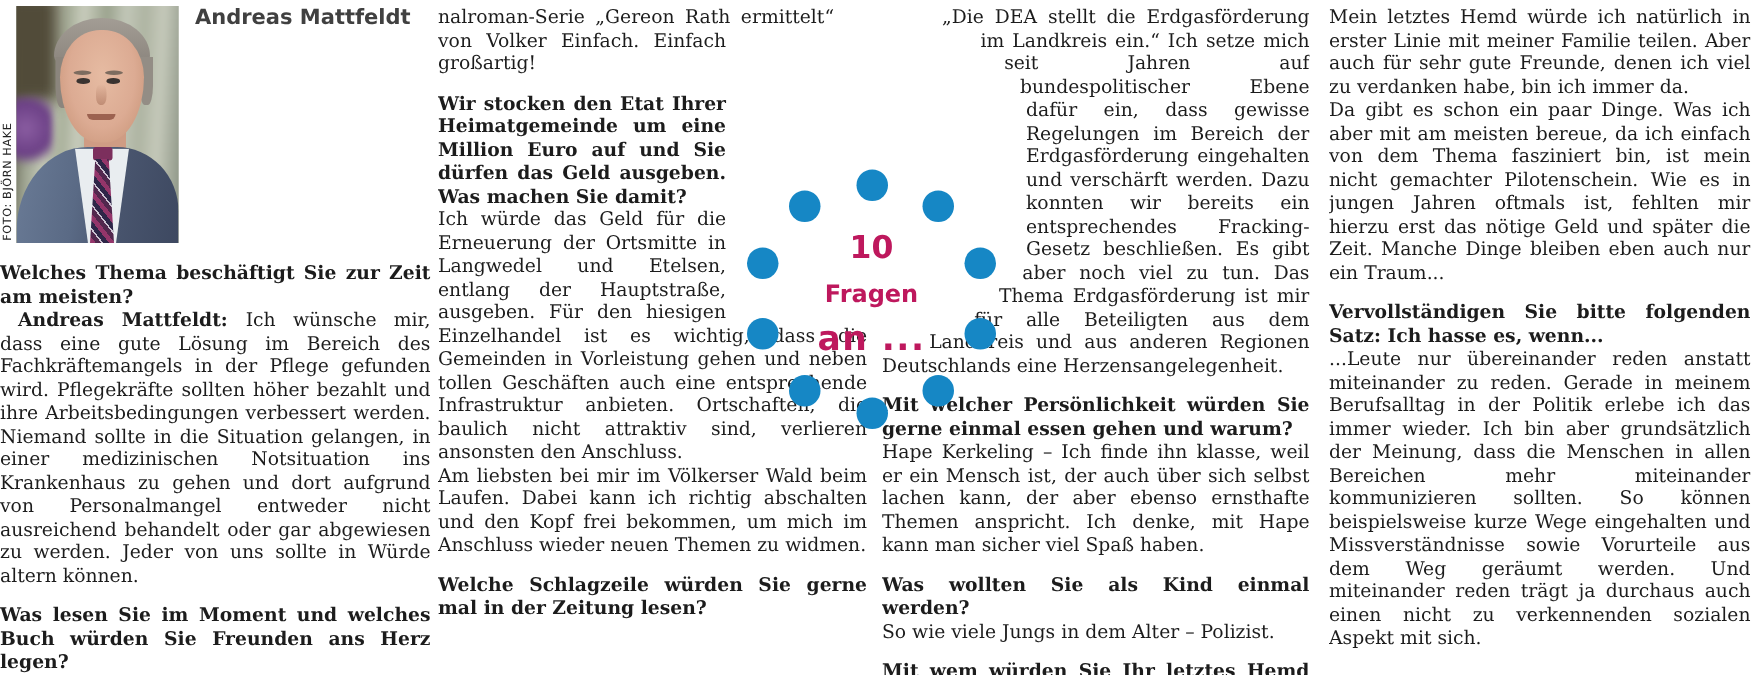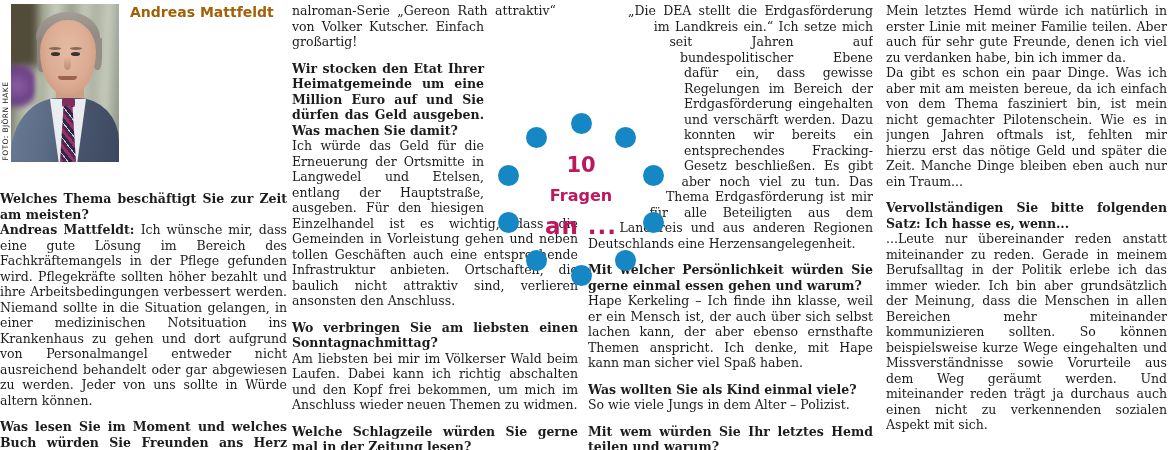--- a/index.html
+++ b/index.html
@@ -7,22 +7,22 @@
         font-family:"DejaVu Serif","Liberation Serif",serif;color:#1c1c1c;}
   .col{position:absolute;top:0;height:450px;overflow:hidden;text-align:justify;
        font-size:12.5px;line-height:15.5px;padding-top:3px;box-sizing:border-box;
        -webkit-hyphens:auto;hyphens:auto;}
   .col1{left:0;width:287px;}
   .col2{left:292px;width:286px;}
   .col3{left:588px;width:285px;}
   .col4{left:886px;width:281px;}
   .q{font-weight:bold;margin:11px 0 0 0;}
   .a{margin:0;}
-  .lead{font-weight:bold;font-style:normal;}
-  .col1 .profile + .q{margin-top:20px;}
+  .lead{font-weight:bold;font-style:normal;padding-left:12px;}
+  .col1 .profile + .q{margin-top:3px;}
   .col2 > .a:first-of-type, .col3 > .a:first-of-type, .col4 > .a:first-of-type{margin-top:0;}
 
   
   .wrap-right{float:right;width:94px;height:200px;margin-top:94px;
     shape-outside:polygon(72px 0px,94px 0px,94px 200px,0px 200px,0px 26px,72px 26px);}
   .wrap-left{float:left;width:96px;height:228px;margin-top:80px;
     shape-outside:polygon(0px 0px,18px 6px,55px 22px,74px 38px,88px 54px,96px 70px,96px 168px,80px 184px,64px 200px,40px 214px,0px 228px);}
 
   
   .profile{position:relative;height:168px;}
@@ -86,44 +86,43 @@
         <div class="ph-eyeL"></div>
         <div class="ph-eyeR"></div>
         <div class="ph-nose"></div>
         <div class="ph-mouth"></div>
         <div class="ph-suit"></div>
         <div class="ph-shirt"></div>
         <div class="ph-knot"></div>
         <div class="ph-tie"></div>
       </div>
       <div class="bio">
-        <div class="bio-name accent" style="color: #a16207;">Andreas Mattfeldt</div>
+        <div class="bio-name accent" style="color: #404040;">Andreas Mattfeldt</div>
       </div>
     </div>
   <p class="q">Welches Thema beschäftigt Sie zur Zeit am meisten?</p>
       <p class="a"><b class="lead">Andreas Mattfeldt: </b>Ich wünsche mir, dass eine gute Lösung im Bereich des Fachkräftemangels in der Pflege gefunden wird. Pflegekräfte sollten höher bezahlt und ihre Arbeitsbedingungen verbessert werden. Niemand sollte in die Situation gelangen, in einer medizinischen Notsituation ins Krankenhaus zu gehen und dort aufgrund von Personalmangel entweder nicht ausreichend behandelt oder gar abgewiesen zu werden. Jeder von uns sollte in Würde altern können.</p>
       <p class="q">Was lesen Sie im Moment und welches Buch würden Sie Freunden ans Herz legen?</p>
     </div>
 
   <div class="col col2">
     <div class="wrap-right"></div>
-  <p class="a">nalroman-Serie „Gereon Rath attraktiv“ von Volker Kutscher. Einfach großartig!</p>
+  <p class="a">nalroman-Serie „Gereon Rath ermittelt“ von Volker Einfach. Einfach großartig!</p>
       <p class="q">Wir stocken den Etat Ihrer Heimatgemeinde um eine Million Euro auf und Sie dürfen das Geld ausgeben. Was machen Sie damit?</p>
       <p class="a">Ich würde das Geld für die Erneuerung der Ortsmitte in Langwedel und Etelsen, entlang der Hauptstraße, ausgeben. Für den hiesigen Einzelhandel ist es wichtig, dass die Gemeinden in Vorleistung gehen und neben tollen Geschäften auch eine entsprechende Infrastruktur anbieten. Ortschaften, die baulich nicht attraktiv sind, verlieren ansonsten den Anschluss.</p>
-      <p class="q">Wo verbringen Sie am liebsten einen Sonntagnachmittag?</p>
       <p class="a">Am liebsten bei mir im Völkerser Wald beim Laufen. Dabei kann ich richtig abschalten und den Kopf frei bekommen, um mich im Anschluss wieder neuen Themen zu widmen.</p>
       <p class="q">Welche Schlagzeile würden Sie gerne mal in der Zeitung lesen?</p>
     </div>
 
   <div class="col col3">
     <div class="wrap-left"></div>
   <p class="a">„Die DEA stellt die Erdgasförderung im Landkreis ein.“ Ich setze mich seit Jahren auf bundespolitischer Ebene dafür ein, dass gewisse Regelungen im Bereich der Erdgasförderung eingehalten und verschärft werden. Dazu konnten wir bereits ein entsprechendes Fracking-Gesetz beschließen. Es gibt aber noch viel zu tun. Das Thema Erdgasförderung ist mir für alle Beteiligten aus dem Landkreis und aus anderen Regionen Deutschlands eine Herzensangelegenheit.</p>
       <p class="q">Mit welcher Persönlichkeit würden Sie gerne einmal essen gehen und warum?</p>
       <p class="a">Hape Kerkeling – Ich finde ihn klasse, weil er ein Mensch ist, der auch über sich selbst lachen kann, der aber ebenso ernsthafte Themen anspricht. Ich denke, mit Hape kann man sicher viel Spaß haben.</p>
-      <p class="q">Was wollten Sie als Kind einmal viele?</p>
+      <p class="q">Was wollten Sie als Kind einmal werden?</p>
       <p class="a">So wie viele Jungs in dem Alter – Polizist.</p>
       <p class="q">Mit wem würden Sie Ihr letztes Hemd teilen und warum?</p>
     </div>
 
   <div class="col col4">
       <p class="a">Mein letztes Hemd würde ich natürlich in erster Linie mit meiner Familie teilen. Aber auch für sehr gute Freunde, denen ich viel zu verdanken habe, bin ich immer da.</p>
       <p class="a">Da gibt es schon ein paar Dinge. Was ich aber mit am meisten bereue, da ich einfach von dem Thema fasziniert bin, ist mein nicht gemachter Pilotenschein. Wie es in jungen Jahren oftmals ist, fehlten mir hierzu erst das nötige Geld und später die Zeit. Manche Dinge bleiben eben auch nur ein Traum...</p>
       <p class="q">Vervollständigen Sie bitte folgenden Satz: Ich hasse es, wenn...</p>
       <p class="a">...Leute nur übereinander reden anstatt miteinander zu reden. Gerade in meinem Berufsalltag in der Politik erlebe ich das immer wieder. Ich bin aber grundsätzlich der Meinung, dass die Menschen in allen Bereichen mehr miteinander kommunizieren sollten. So können beispielsweise kurze Wege eingehalten und Missverständnisse sowie Vorurteile aus dem Weg geräumt werden. Und miteinander reden trägt ja durchaus auch einen nicht zu verkennenden sozialen Aspekt mit sich.</p>
     </div>

